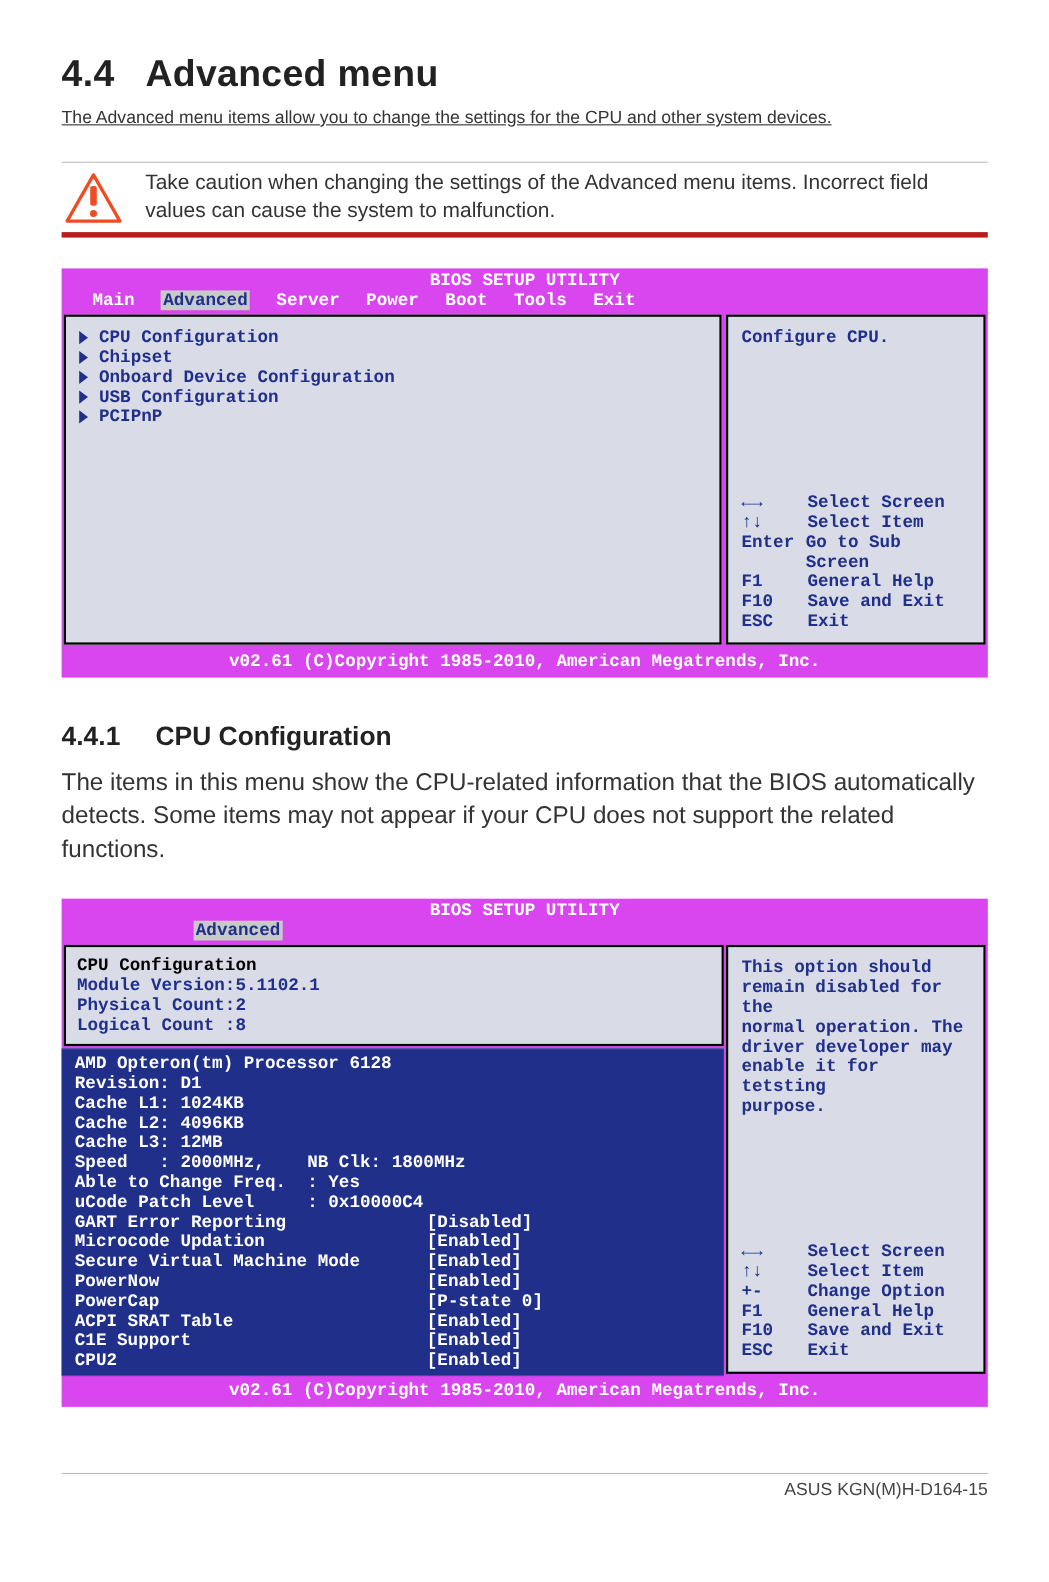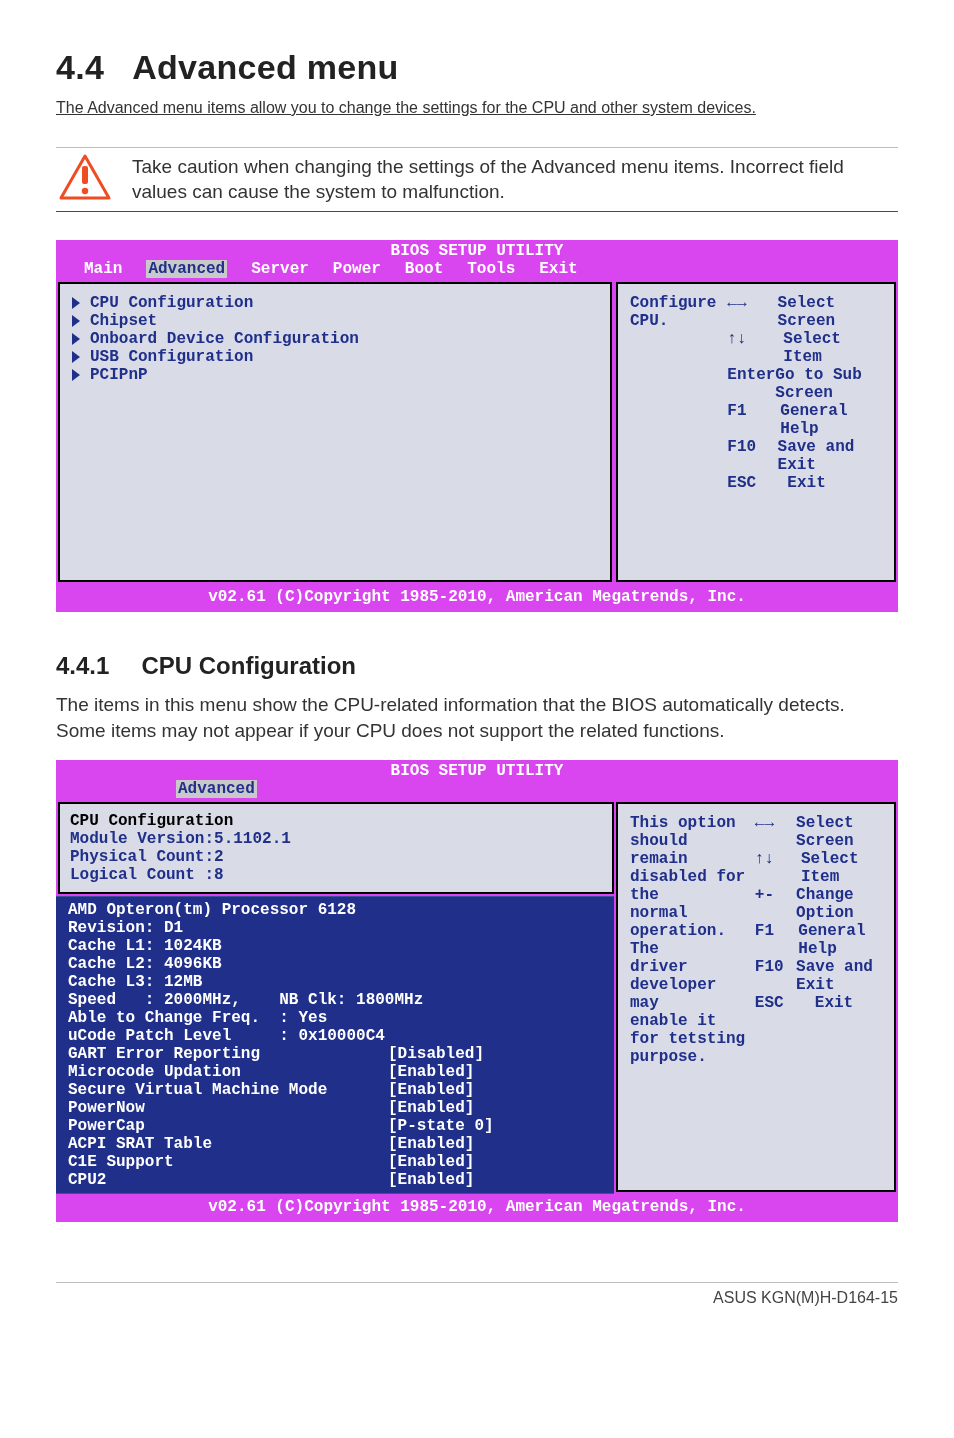--- a/index.html
+++ b/index.html
@@ -1,41 +1,41 @@
 <!DOCTYPE html>
 <html><head>
 <meta charset="utf-8">
 <style>
   * { box-sizing: border-box; margin: 0; padding: 0; }
   html, body { width: 954px; background: #fff; font-family: Arial, Helvetica, sans-serif; color: #333; }
   .page { padding: 48px 56px 30px 56px; }
   h1.section { font-size: 34px; font-weight: 700; color: #222; margin-bottom: 10px; letter-spacing: 0.3px; }
   h1.section .num { margin-right: 28px; }
   p.intro { font-size: 16px; line-height: 1.35; color: #333; margin-bottom: 28px; text-decoration: underline; }
-  .callout { display: flex; align-items: flex-start; border-top: 1px solid #bdbdbd; border-bottom: 1px solid #b91c1c; padding: 6px 0; gap: 18px; margin-bottom: 28px; }
+  .callout { display: flex; align-items: flex-end; border-top: 1px solid #bdbdbd; border-bottom: 5px solid #b91c1c; padding: 6px 0; gap: 18px; margin-bottom: 28px; }
   .callout .icon { width: 58px; flex: 0 0 58px; display:flex; align-items:center; justify-content:center; }
   .callout .text { font-size: 19px; line-height: 1.35; color: #333; }
   .bios { font-family: "Courier New", monospace; font-size: 16px; font-weight: bold; background: #d946ef; color: #fff; margin: 0 0 40px 0; }
   .bios-header { text-align: center; padding: 2px 0 0 0; color: #fff; }
   .bios-tabs { display: flex; padding: 0 18px 2px 28px; gap: 24px; }
   .bios-tabs span { color: #fff; }
   .bios-tabs .active { background: #c9c9c9; color: #1f2f8a; padding: 0 2px; }
   .bios-body { display:flex; }
   .bios-panel { background: #d9dbe6; color: #1f2f8a; border: 2px solid #000; margin: 2px; }
   .bios-left { flex: 1 1 auto; padding: 10px 12px; min-height: 300px; }
-  .bios-right { width: 280px; padding: 10px 12px; display:flex; flex-direction:row; justify-content:space-between; }
+  .bios-right { width: 236px; padding: 10px 12px; display:flex; flex-direction:column; justify-content:space-between; }
   .bios-footer { text-align:center; color:#fff; padding: 4px 0 6px 0; }
   .menurow { display:flex; align-items:center; gap: 10px; }
   .menurow .tri { width:0;height:0;border-top:6px solid transparent;border-bottom:6px solid transparent;border-left:8px solid #1f2f8a; }
   .help-list { color:#1f2f8a; }
   .help-list .row { display:flex; }
   .help-list .k { width: 60px; }
   h2.sub { font-size: 24px; font-weight:700; color:#222; margin: 10px 0 12px 0; }
   h2.sub .num { margin-right: 32px; }
-  p.subintro { font-size: 19px; line-height:1.38; margin-bottom: 16px; }
+  p.subintro { font-size: 22px; line-height:1.38; margin-bottom: 30px; }
   .bios2-body { display:flex; }
   .bios2-left { flex:1 1 auto; min-height: 370px; display:flex; flex-direction:column; }
   .bios2-left .whitebox { background:#d9dbe6; border:2px solid #000; margin:2px 0 2px 2px; padding:8px 10px; color:#1f2f8a; }
   .bios2-left .navybox { flex:1; border-top:1px solid rgba(255,255,255,.15); border-bottom:1px solid rgba(255,255,255,.15); padding: 4px 12px; color:#fff; background:#1f2f8a; }
   .kv { display:flex; }
   .kv .k { width: 320px; white-space: pre; }
   .pagefoot { margin-top: 60px; border-top: 1px solid #bdbdbd; padding-top: 6px; display:flex; justify-content:flex-end; font-size: 16px; color:#444; }
 </style>
 </head>
 <body>

